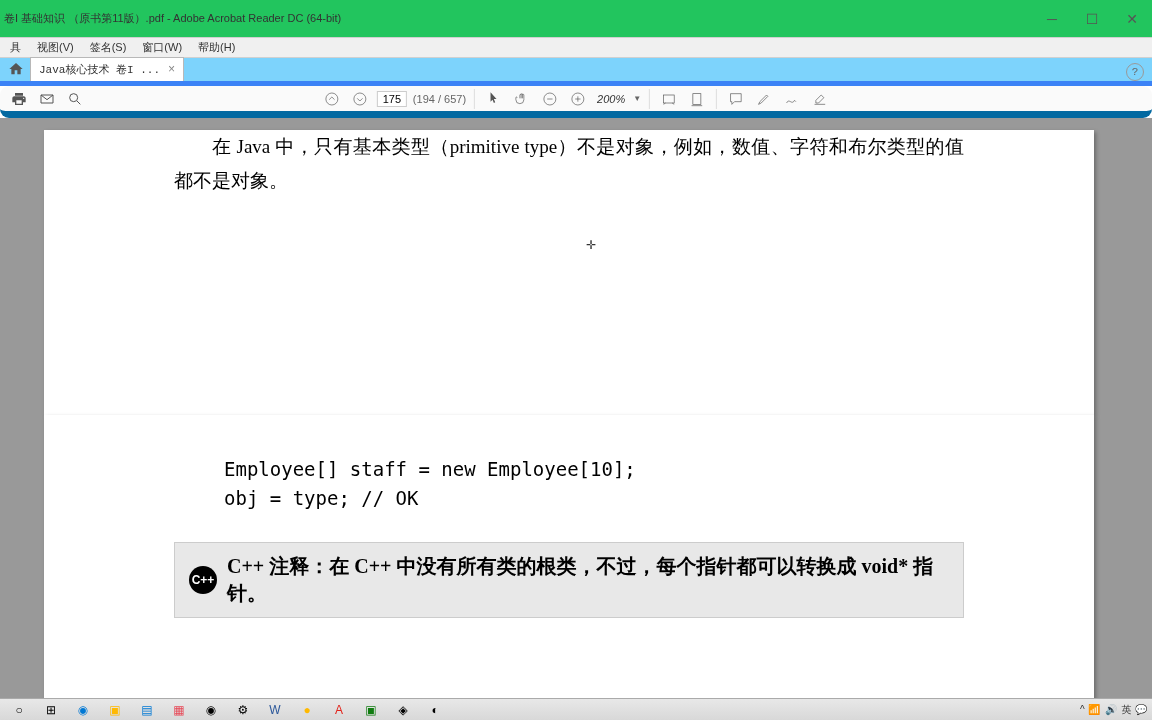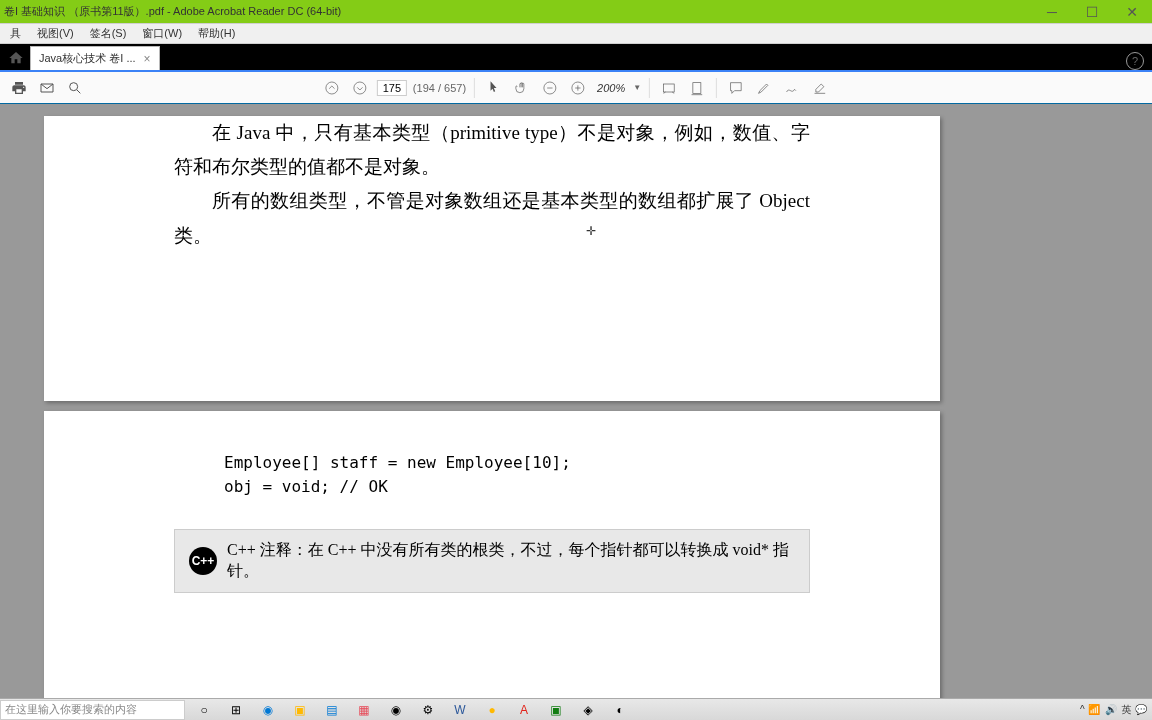--- a/index.html
+++ b/index.html
@@ -1,47 +1,47 @@
 <!DOCTYPE html>
 <html><head>
 <meta charset="utf-8">
 <style>
 * { margin: 0; padding: 0; box-sizing: border-box; }
 body { font-family: "Segoe UI", Tahoma, sans-serif; font-size: 12px; background: #fff; overflow: hidden; width: 1152px; height: 720px; }
-.titlebar { height: 24px; background: #84cc16; display: flex; align-items: center; border-bottom: 1px solid #d0d0d0; padding-left: 4px; }
+.titlebar { height: 38px; background: #22c55e; display: flex; align-items: center; border-bottom: 1px solid #d0d0d0; padding-left: 4px; }
 .title-text { font-size: 11px; color: #333; flex: 1; }
 .win-controls { display: flex; }
 .win-btn { width: 40px; height: 22px; display: flex; align-items: center; justify-content: center; color: #555; font-size: 14px; }
 .menubar { height: 20px; background: #f0f0f0; display: flex; align-items: center; padding-left: 6px; border-bottom: 1px solid #d0d0d0; gap: 8px; }
 .menu-item { font-size: 11px; color: #333; padding: 2px 4px; }
-.tabbar { height: 28px; background: #000000; display: flex; align-items: flex-end; border-bottom: 2px solid #3b82f6; }
+.tabbar { height: 28px; background: #7dd3fc; display: flex; align-items: flex-end; border-bottom: 5px solid #3b82f6; font-family: Liberation Mono, monospace; }
 .tab-home { width: 24px; height: 24px; display: flex; align-items: center; justify-content: center; color: #555; margin-left: 4px; }
 .tab { height: 24px; background: #fff; border: 1px solid #b8b8b8; border-bottom: none; display: flex; align-items: center; padding: 0 8px; font-size: 11px; color: #333; margin-left: 2px; }
 .tab-close { margin-left: 8px; color: #888; font-size: 12px; }
 .help-icon { margin-left: auto; margin-right: 8px; width: 18px; height: 18px; border: 1px solid #999; border-radius: 50%; display: flex; align-items: center; justify-content: center; font-size: 11px; color: #666; }
-.toolbar { height: 32px; background: #fafafa; border-bottom: 1px solid #0369a1; display: flex; align-items: center; padding: 0 8px; gap: 6px; }
+.toolbar { height: 32px; background: #fafafa; border-bottom: 7px solid #0369a1; display: flex; align-items: center; padding: 0 8px; gap: 6px; border-radius: 9px; }
 .tool-icon { width: 22px; height: 22px; display: flex; align-items: center; justify-content: center; color: #555; }
 .tool-sep { width: 1px; height: 20px; background: #ddd; margin: 0 2px; }
 .page-input { width: 30px; text-align: center; border: 1px solid #ccc; font-size: 11px; padding: 1px; }
 .page-count { font-size: 11px; color: #666; text-align: right; }
 .zoom-select { font-size: 11px; color: #333; padding: 1px 2px; border: none; background: transparent; font-style: italic; }
 .zoom-arrow { font-size: 8px; color: #666; }
 .center-tools { display: flex; align-items: center; gap: 6px; position: absolute; left: 50%; transform: translateX(-50%); }
 .viewport { height: 596px; background: #999; overflow: hidden; position: relative; }
 .pages-container { position: absolute; left: 44px; top: -8px; }
-.page { width: 896px; background: #fff; margin-bottom: 10px; box-shadow: 2px 2px 4px rgba(0,0,0,0.3); }
+.page { width: 1050px; background: #fff; margin-bottom: 0; box-shadow: 2px 2px 4px rgba(0,0,0,0.3); }
 .page1 { height: 285px; padding: 0 130px 40px 130px; }
 .page2 { min-height: 600px; padding: 40px 130px 0 130px; }
 .body-text { font-size: 19px; font-family: "SimSun", serif; line-height: 1.8; color: #000; text-align: justify; }
 .indent { text-indent: 2em; }
 .chapter-header { text-align: right; font-size: 19px; font-style: italic; font-family: "SimSun", serif; border-bottom: 2px solid #000; padding-bottom: 6px; margin-bottom: 50px; letter-spacing: 0.2em; }
-.code-block { font-family: "Consolas", monospace; font-size: 16px; margin-left: 50px; margin-bottom: 30px; line-height: 1.5; }
+.code-block { font-family: "Consolas", monospace; font-size: 19px; margin-left: 50px; margin-bottom: 30px; line-height: 1.5; }
 .note-box { background: #e8e8e8; border: 1px solid #ccc; padding: 10px 14px; display: flex; align-items: center; margin-bottom: 35px; }
 .note-badge { width: 28px; height: 28px; background: #000; border-radius: 50%; color: #fff; display: flex; align-items: center; justify-content: center; font-size: 12px; font-weight: bold; margin-right: 10px; flex-shrink: 0; }
-.note-text { font-size: 16px; font-family: "SimSun", serif; }
+.note-text { font-size: 20px; font-family: "SimSun", serif; font-weight: bold; }
 .cursor-cross { position: absolute; left: 586px; top: 120px; font-size: 12px; color: #333; }
 .taskbar { height: 22px; background: linear-gradient(#e8e8e8, #d8d8d8); display: flex; align-items: center; border-top: 1px solid #aaa; position: absolute; bottom: 0; width: 100%; }
 .search-box { width: 185px; height: 20px; background: #fff; border: 1px solid #ccc; font-size: 11px; color: #888; padding-left: 4px; display: flex; align-items: center; }
 .task-icons { display: flex; gap: 2px; margin-left: 4px; }
 .task-icon { width: 30px; height: 20px; display: flex; align-items: center; justify-content: center; font-size: 12px; }
 .tray { margin-left: auto; display: flex; align-items: center; gap: 4px; padding-right: 4px; font-size: 10px; color: #333; }
 svg { width: 16px; height: 16px; }
 </style>
 </head>
 <body>
@@ -169,39 +169,37 @@
           <path fill="none" stroke="currentColor" d="M6 14l8-8 4 4-8 8H6z M4 20h16"></path>
         </svg>
       </div>
   </div>
 </div>
 
 <div class="viewport">
   <div class="pages-container">
     <div class="page page1">
       <p class="body-text indent" style="margin-top:20px">在 Java 中，只有基本类型（primitive type）不是对象，例如，数值、字符和布尔类型的值都不是对象。</p>
-      <p class="body-text indent">所有的数组类型，不管是对象数组还是基本类型的数组都扩展了 Object 类。</p>
     </div>
     <div class="page page2">
       <div class="code-block">
         <div>Employee[] staff = new Employee[10];</div>
-        <div>obj = void; // OK</div>
+        <div>obj = type; // OK</div>
       </div>
       <div class="note-box">
         <div class="note-badge">C++</div>
         <div class="note-text">C++ 注释：在 C++ 中没有所有类的根类，不过，每个指针都可以转换成 void* 指针。</div>
       </div>
 
     </div>
   </div>
   <div class="cursor-cross">✛</div>
 </div>
 
 <div class="taskbar">
-  <div class="search-box">在这里输入你要搜索的内容</div>
   <div class="task-icons">
     <div class="task-icon">○</div>
     <div class="task-icon">⊞</div>
     <div class="task-icon" style="color:#0078d4">◉</div>
     <div class="task-icon" style="color:#ffb900">▣</div>
     <div class="task-icon" style="color:#0078d4">▤</div>
     <div class="task-icon" style="color:#e74856">▦</div>
     <div class="task-icon">◉</div>
     <div class="task-icon">⚙</div>
     <div class="task-icon" style="color:#2b579a">W</div>

